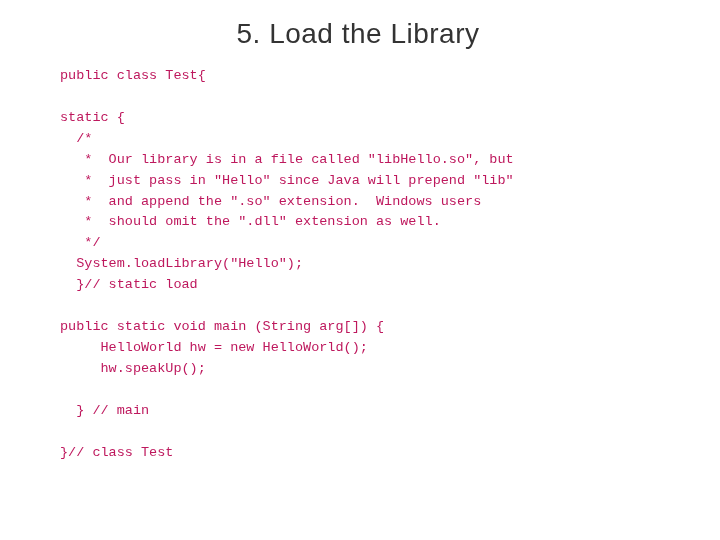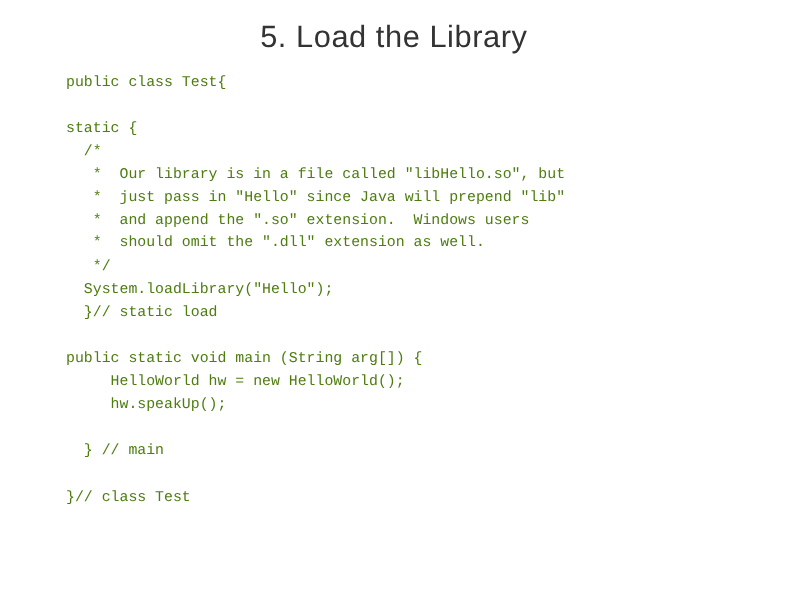--- a/index.html
+++ b/index.html
@@ -38,21 +38,21 @@
     }
 
     .code-area {
       padding: 0 60px 0 60px;
       flex: 1;
     }
 
     .code-block {
       font-family: 'Courier New', Courier, monospace;
       font-size: 13.5px;
-      color: #4d7c0f;
+      color: #be185d;
       line-height: 1.55;
       white-space: pre;
     }
   </style>
 </head>
 <body>
 
 <div class="page-container">
   <div class="title-area">
     <span class="title">5.  Load the Library</span>

